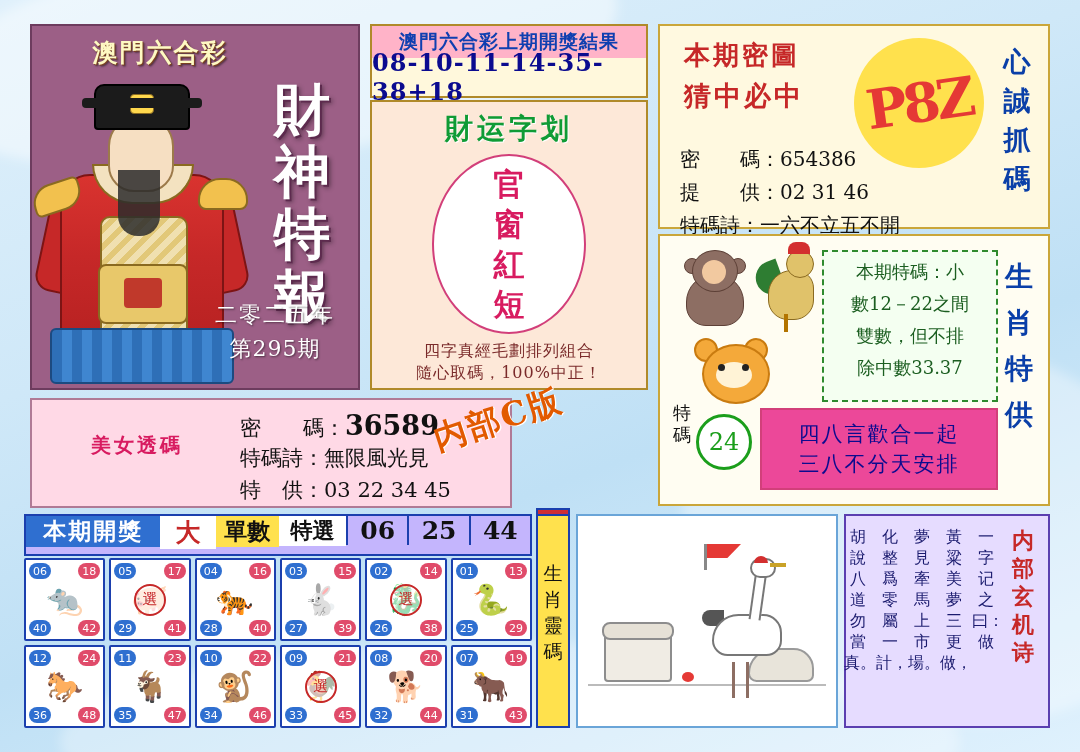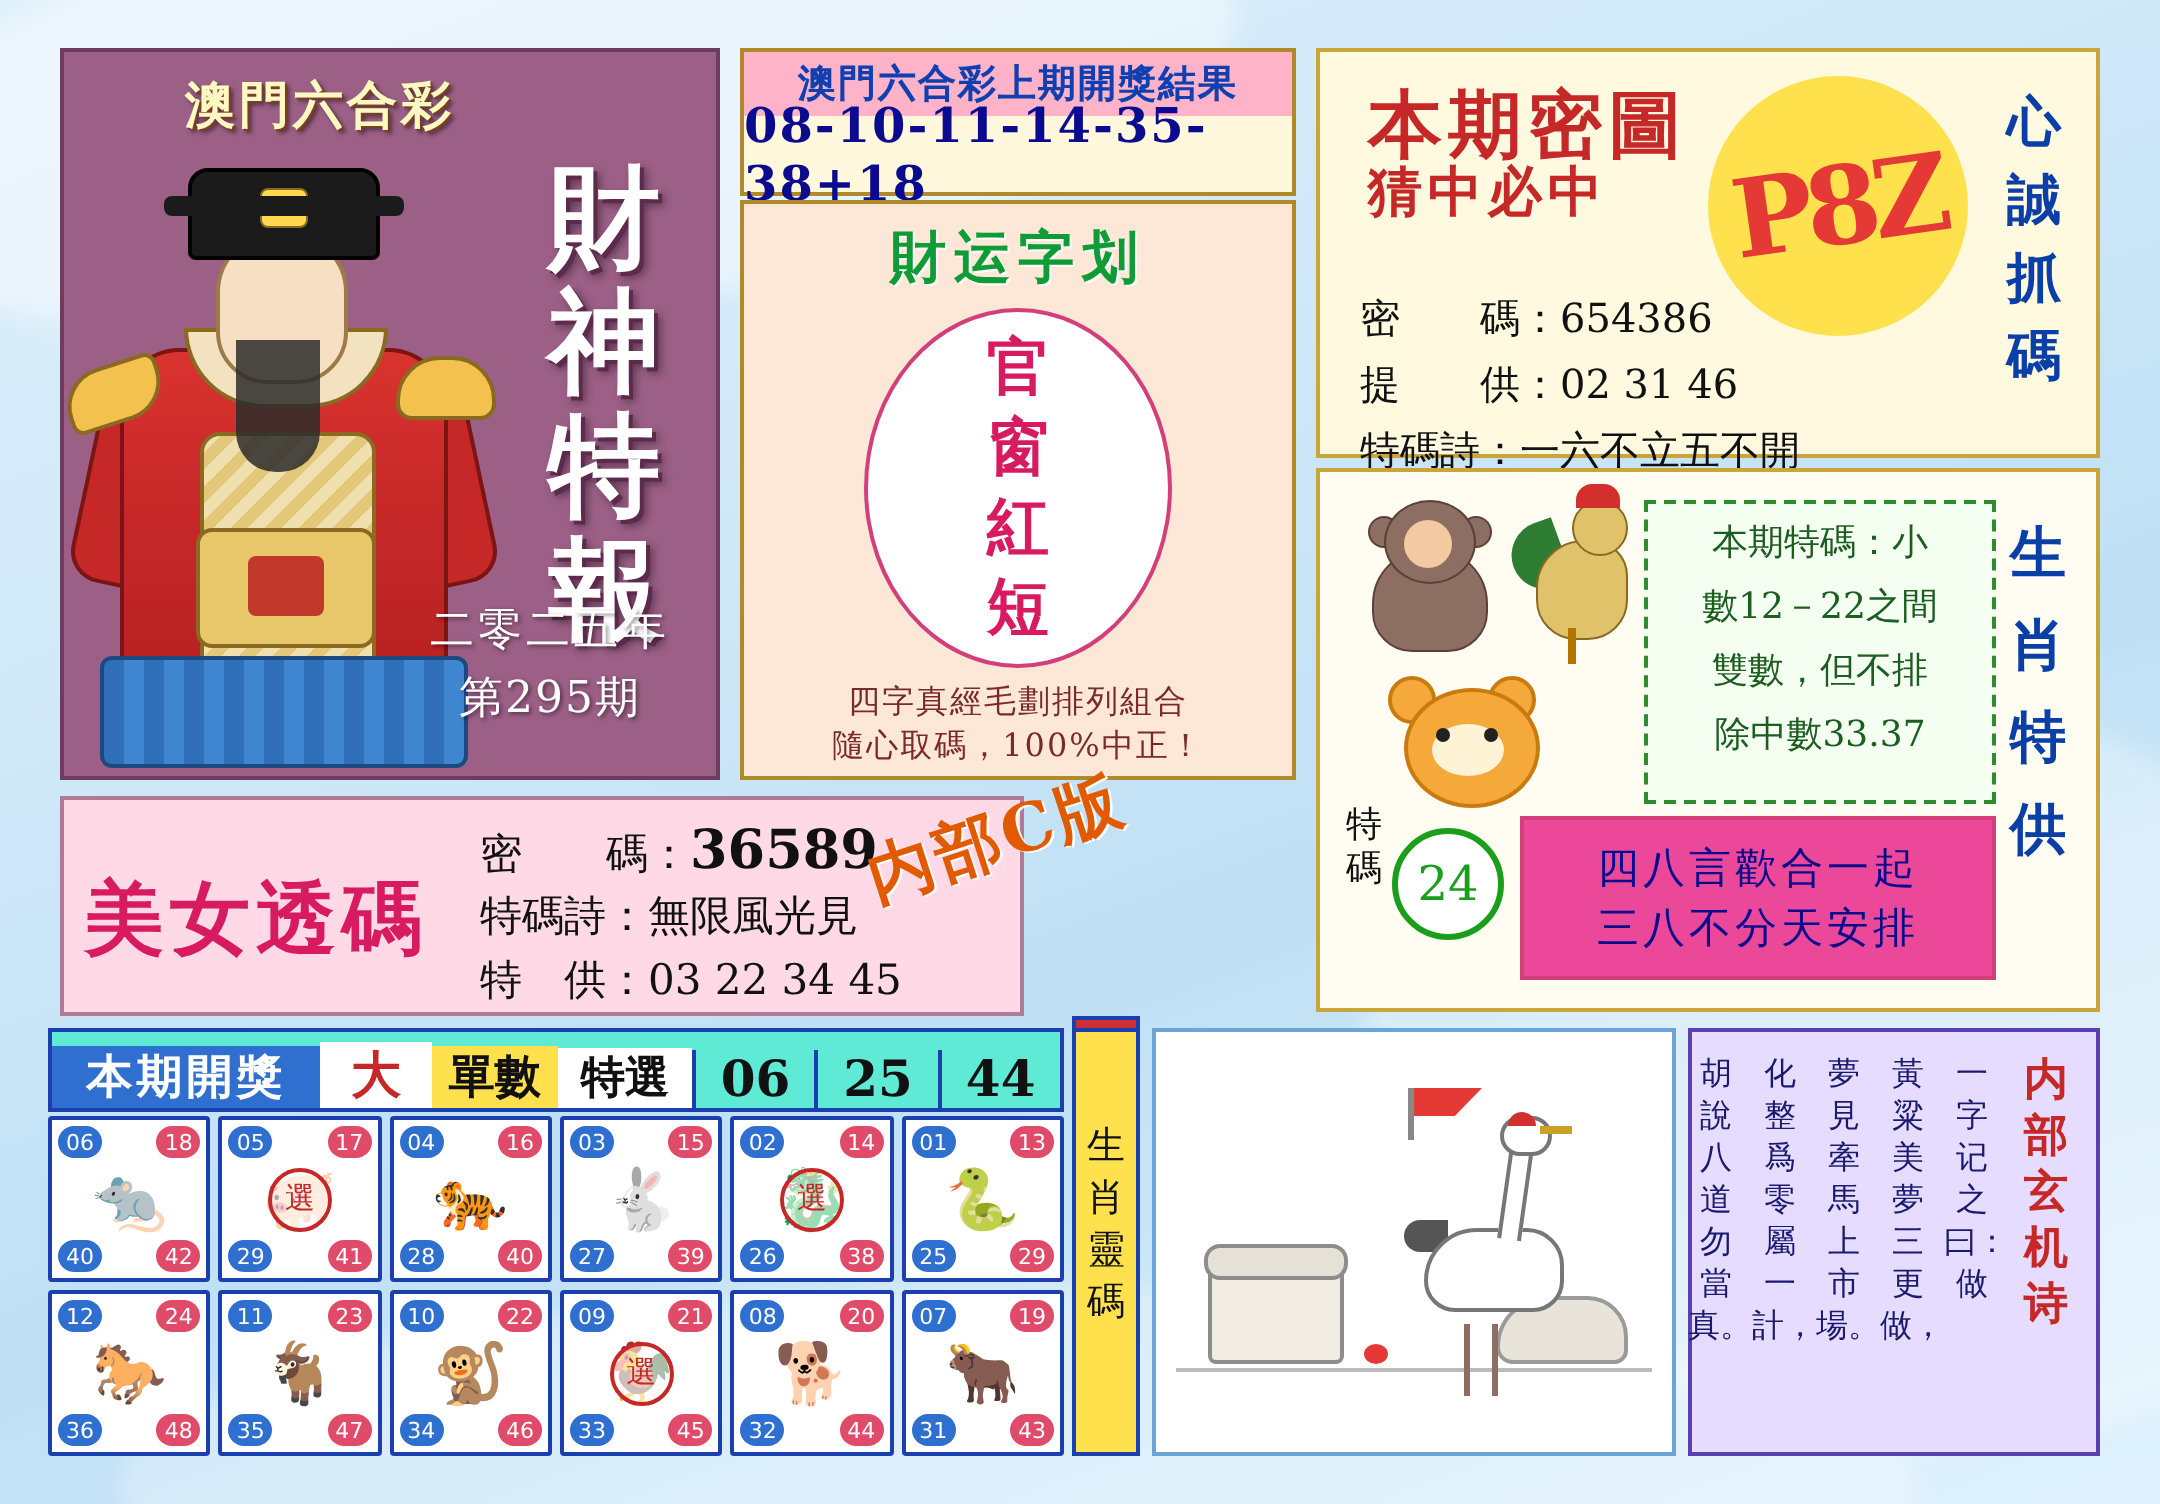--- a/index.html
+++ b/index.html
@@ -75,21 +75,21 @@
   #ziyun .oval{margin:6px auto 0;width:150px;height:176px;border:2px solid #d23f7a;border-radius:50%;
      background:#fff;display:flex;flex-direction:column;align-items:center;justify-content:center;}
   #ziyun .oval span{font-family:"DejaVu Serif","Liberation Serif",serif;font-weight:bold;font-size:31px;
      color:#d81b60;line-height:40px;}
   #ziyun .foot{margin-top:6px;text-align:center;font-family:"DejaVu Serif","Liberation Serif",serif;
      font-size:16px;color:#7a2a2a;line-height:22px;letter-spacing:1px;}
 
   
   #mitu{left:658px;top:24px;width:392px;height:205px;background:#fff9e0;border:2px solid #caa63a;}
   #mitu .hd1{position:absolute;left:24px;top:12px;font-family:"DejaVu Serif","Liberation Serif",serif;
-     font-weight:bold;font-size:37px;color:#c62828;letter-spacing:3px;}
+     font-weight:bold;font-size:26px;color:#c62828;letter-spacing:3px;}
   #mitu .hd2{position:absolute;left:24px;top:52px;font-family:"DejaVu Serif","Liberation Serif",serif;
      font-weight:bold;font-size:27px;color:#c62828;letter-spacing:3px;}
   #mitu .circle{position:absolute;right:64px;top:12px;width:130px;height:130px;border-radius:50%;background:#ffe14d;
      display:flex;align-items:center;justify-content:center;}
   #mitu .circle b{font-family:"DejaVu Serif","Liberation Serif",serif;font-size:54px;color:#e53935;
      transform:rotate(-8deg);font-weight:bold;letter-spacing:-4px;}
   #mitu .side{position:absolute;right:8px;top:16px;width:46px;text-align:center;
      font-family:"DejaVu Serif","Liberation Serif",serif;font-weight:bold;font-size:27px;color:#0a3fa8;line-height:39px;}
   #mitu .row{position:absolute;left:20px;font-family:"DejaVu Serif","Liberation Serif",serif;font-size:20px;color:#111;}
   #mitu .r1{top:120px;}
@@ -128,33 +128,33 @@
   .tiger{left:28px;top:100px;width:96px;height:76px;}
   .tiger .head{position:absolute;left:14px;top:8px;width:64px;height:56px;background:#f4a93a;border-radius:50%;border:2px solid #c97b10;}
   .tiger .face{position:absolute;left:28px;top:26px;width:36px;height:26px;background:#fff3d6;border-radius:50%;}
   .tiger .ear1,.tiger .ear2{position:absolute;top:2px;width:20px;height:20px;background:#f4a93a;border-radius:50%;border:2px solid #c97b10;}
   .tiger .ear1{left:6px;} .tiger .ear2{left:56px;}
   .tiger .eye1,.tiger .eye2{position:absolute;top:28px;width:7px;height:7px;background:#222;border-radius:50%;}
   .tiger .eye1{left:30px;} .tiger .eye2{left:54px;}
 
   
   #meinv{left:30px;top:398px;width:482px;height:110px;background:#ffd9e6;border:2px solid #b07a96;}
-  #meinv .lbl{position:absolute;left:10px;top:32px;width:190px;
-     font-family:"DejaVu Serif","Liberation Serif",serif;font-weight:bold;font-size:40px;color:#d81b60;letter-spacing:3px;}
+  #meinv .lbl{position:absolute;left:10px;top:32px;width:190px;text-align:center;
+     font-family:"DejaVu Serif","Liberation Serif",serif;font-weight:bold;font-size:20px;color:#d81b60;letter-spacing:3px;}
   #meinv .row{position:absolute;left:208px;font-family:"DejaVu Serif","Liberation Serif",serif;font-size:21px;color:#111;white-space:nowrap;}
   #meinv .m1{top:10px;} #meinv .m2{top:44px;} #meinv .m3{top:76px;}
   #meinv .m1 b{font-size:27px;}
 
   
   #stamp{position:absolute;left:438px;top:388px;width:180px;height:96px;transform:rotate(-18deg);
      font-family:"DejaVu Serif","Liberation Serif",serif;font-weight:bold;font-size:33px;color:#e25a00;
      text-shadow:1px 1px 0 #fff;letter-spacing:2px;line-height:46px;pointer-events:none;}
 
   
-  #banner{left:24px;top:514px;width:508px;height:42px;border:2px solid #1b3fae;background:#5eead4;display:flex;align-items:flex-end;}
+  #banner{left:24px;top:514px;width:508px;height:42px;border:2px solid #1b3fae;background:#c4b5fd;display:flex;align-items:flex-start;}
   #banner .b-title{width:136px;background:#2f6fd0;color:#fff;display:flex;align-items:center;justify-content:center;
      font-family:"DejaVu Serif","Liberation Serif",serif;font-weight:bold;font-size:23px;letter-spacing:2px;}
   #banner .b-da{width:56px;display:flex;align-items:center;justify-content:center;background:#fff;
      font-family:"DejaVu Serif","Liberation Serif",serif;font-weight:bold;font-size:25px;color:#c62828;}
   #banner .b-dan{width:64px;display:flex;align-items:center;justify-content:center;background:#ffe14d;
      font-family:"DejaVu Serif","Liberation Serif",serif;font-weight:bold;font-size:23px;color:#111;}
   #banner .b-tx{width:68px;display:flex;align-items:center;justify-content:center;background:#fff;
      font-family:"DejaVu Serif","Liberation Serif",serif;font-weight:bold;font-size:22px;color:#111;}
   #banner .b-num{width:60px;display:flex;align-items:center;justify-content:center;border-left:2px solid #1b3fae;
      font-family:"DejaVu Serif","Liberation Serif",serif;font-weight:bold;font-size:25px;color:#111;}

